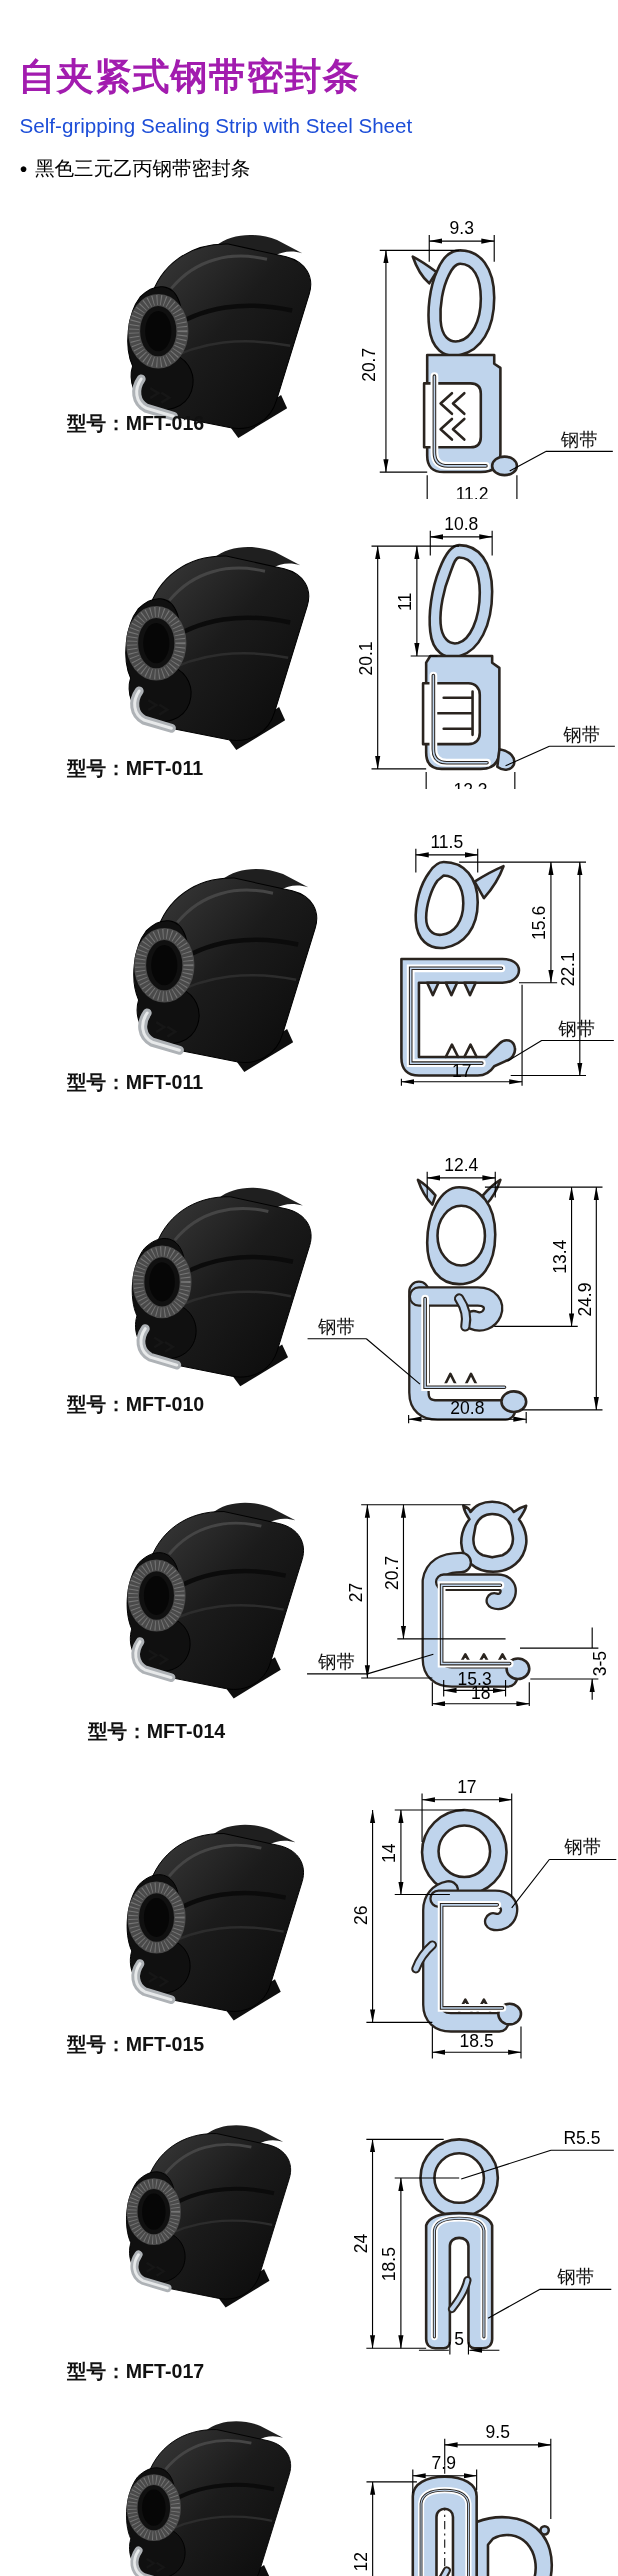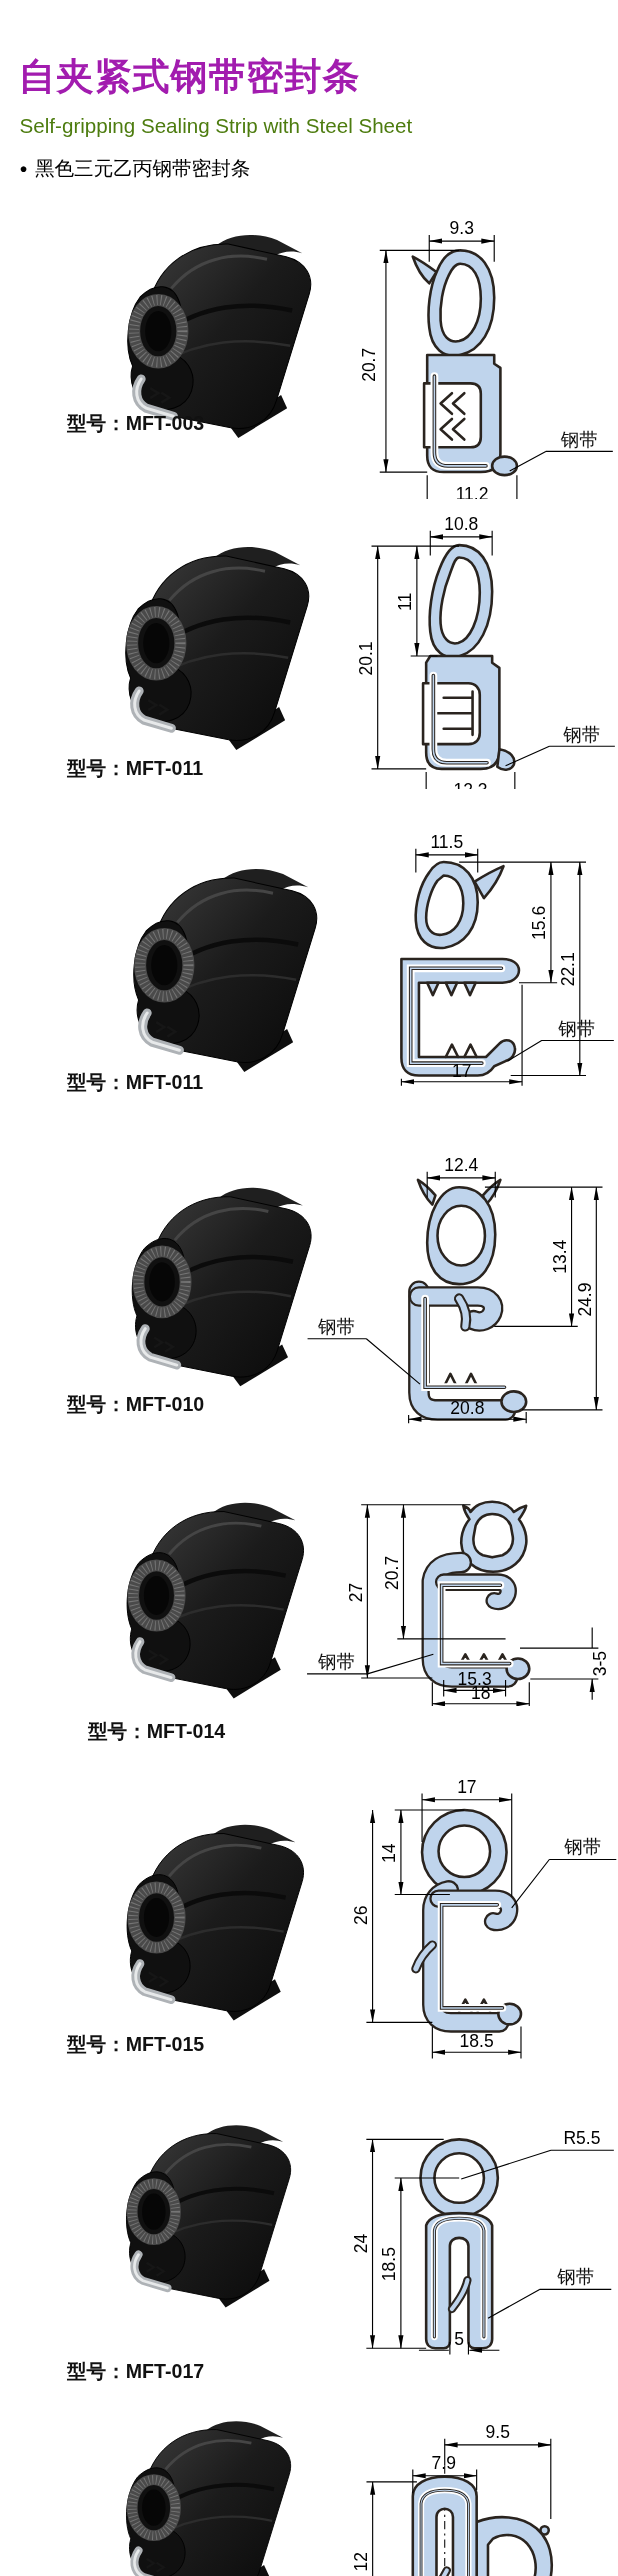--- a/index.html
+++ b/index.html
@@ -1,20 +1,20 @@
 <!DOCTYPE html>
 <html style="font-size:8.2px"><head>
 <meta charset="utf-8">
 <style>
   html,body{margin:0;padding:0;background:#fff;}
   #page{position:relative;width:618px;height:2751px;background:#ffffff;overflow:hidden;
         font-family:"Liberation Sans","DejaVu Sans",sans-serif;}
   
   .hdr-title{position:absolute;left:18.5px;top:52px;font-size:37px;font-weight:bold;color:#a21caf;letter-spacing:1px;}
-  .hdr-sub{position:absolute;left:19.6px;top:114px;font-size:20.6px;font-weight:normal;color:#4d7c0f;}
+  .hdr-sub{position:absolute;left:19.6px;top:114px;font-size:20.6px;font-weight:normal;color:#1d4ed8;}
   .hdr-bullet{position:absolute;left:19.6px;top:155px;font-size:19.6px;color:#000;display:flex;align-items:center;gap:7.2px;}
   .hdr-bullet .dot{font-size:13.4px;line-height:1;}
   
   .sec{position:absolute;left:0;width:618px;}
   .photo{position:absolute;}
   .model{position:absolute;font-size:19.6px;font-weight:bold;color:#111;white-space:nowrap;}
   .diag{position:absolute;}
   
   .pf{fill:#bfd4ec;stroke:#2a241f;stroke-width:5;stroke-linejoin:round;}
   .ph{fill:#ffffff;stroke:#2a241f;stroke-width:5;stroke-linejoin:round;}
@@ -69,21 +69,21 @@
   <div class="hdr-bullet">
     <span class="dot">●</span>
     <span>黑色三元乙丙钢带密封条</span>
   </div>
 
   <div class="sec" style="top:206px;height:309px;">
     <svg class="photo" style="left:64px;top:23px;" width="258" height="224" viewBox="0 0 510 445">
         <use href="#photoArt"></use>
       </svg>
     <div class="model" style="left:67px;top:204px;">
-      <span>型号：</span><span>MFT-003</span>
+      <span>型号：</span><span>MFT-016</span>
     </div>
     <svg class="diag" style="left:289px;top:4.1px;" width="330" height="289" viewBox="0 0 640 560">
       <path class="pf" d="M286,120 C270,108 252,96 240,90 C246,108 258,130 272,142 z"></path>
       <path class="pf" d="M332,78 C371,78 398,112 398,170 C398,232 372,272 332,281 C300,288 276,268 272,228 C268,196 272,150 288,116 C298,92 312,78 332,78 z"></path>
       <path class="ph" d="M332,104 C357,104 372,130 372,172 C372,216 354,248 330,254 C310,258 296,244 294,214 C292,186 298,150 310,126 C316,114 322,104 332,104 z"></path>
       <path class="pf" d="M268,281 H398 V298 L410,306 V472 C410,498 396,508 372,508 H300 C278,508 268,498 268,476 z"></path>
       <ellipse class="pf" cx="418" cy="496" rx="24" ry="18"></ellipse>
       <path class="ph" d="M262,336 H352 C366,336 372,344 372,356 V440 C372,452 366,460 352,460 H262 z"></path>
       <path class="tooth" d="M316,355 L294,375 L316,395 M340,355 L318,375 L340,395"></path>
       <path class="tooth" d="M316,405 L294,425 L316,445 M340,405 L318,425 L340,445"></path>

